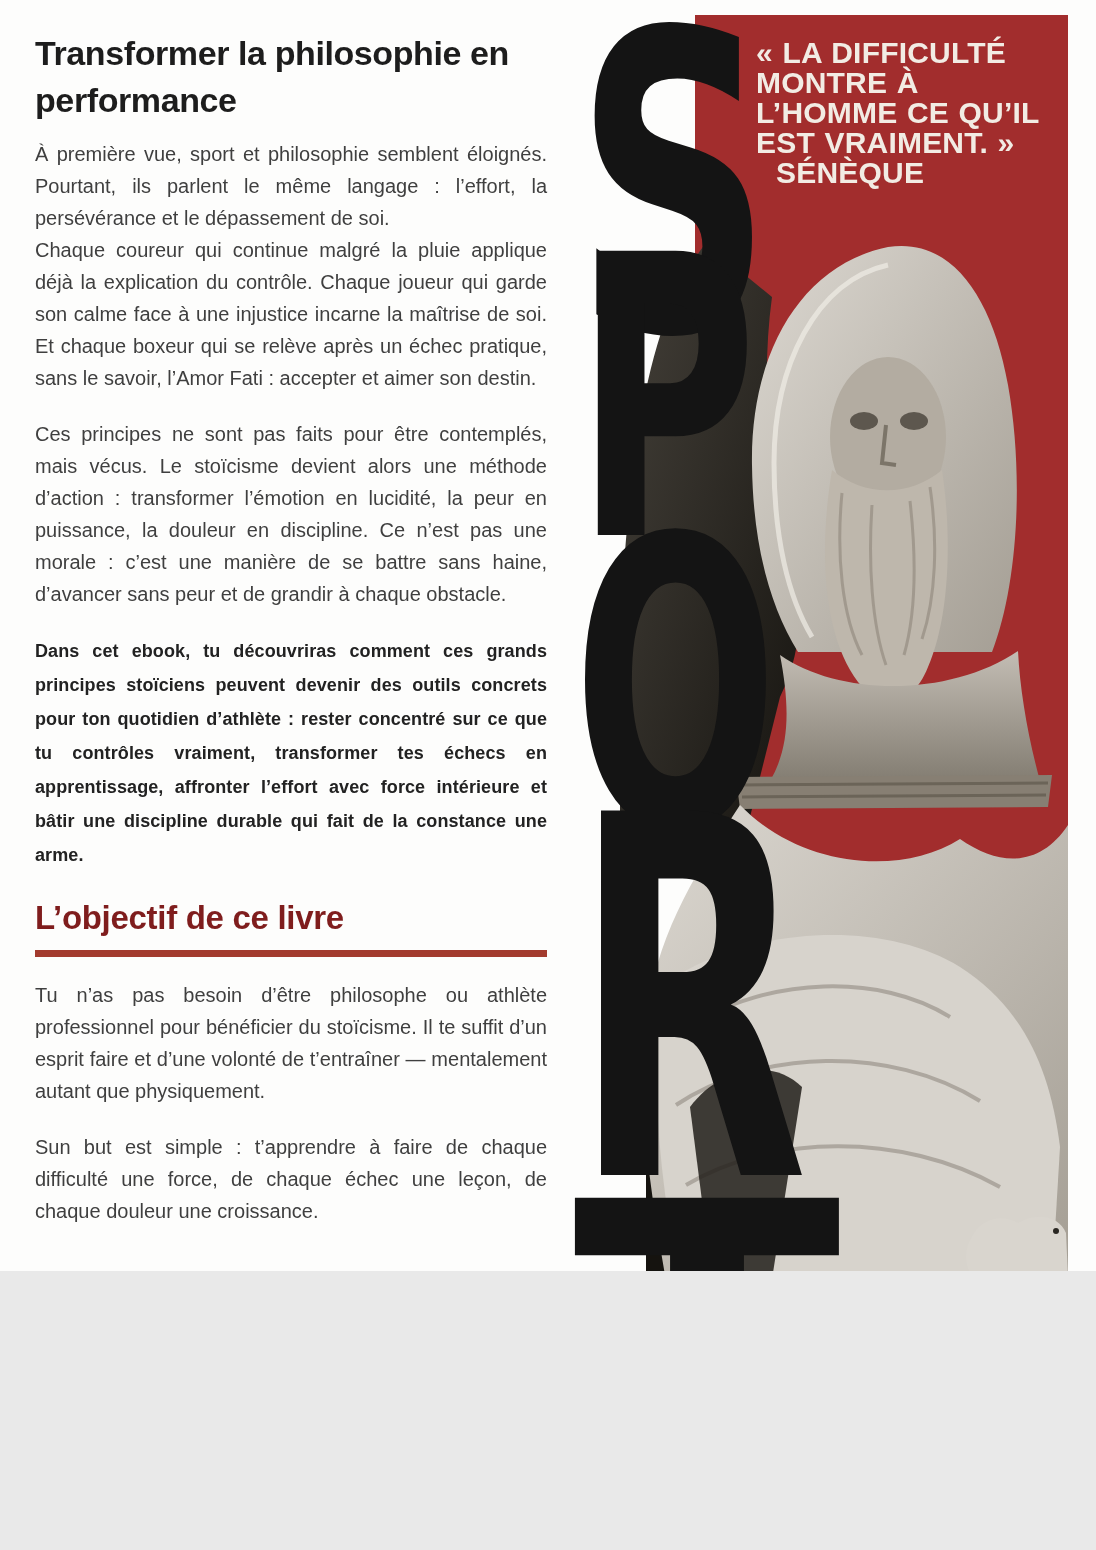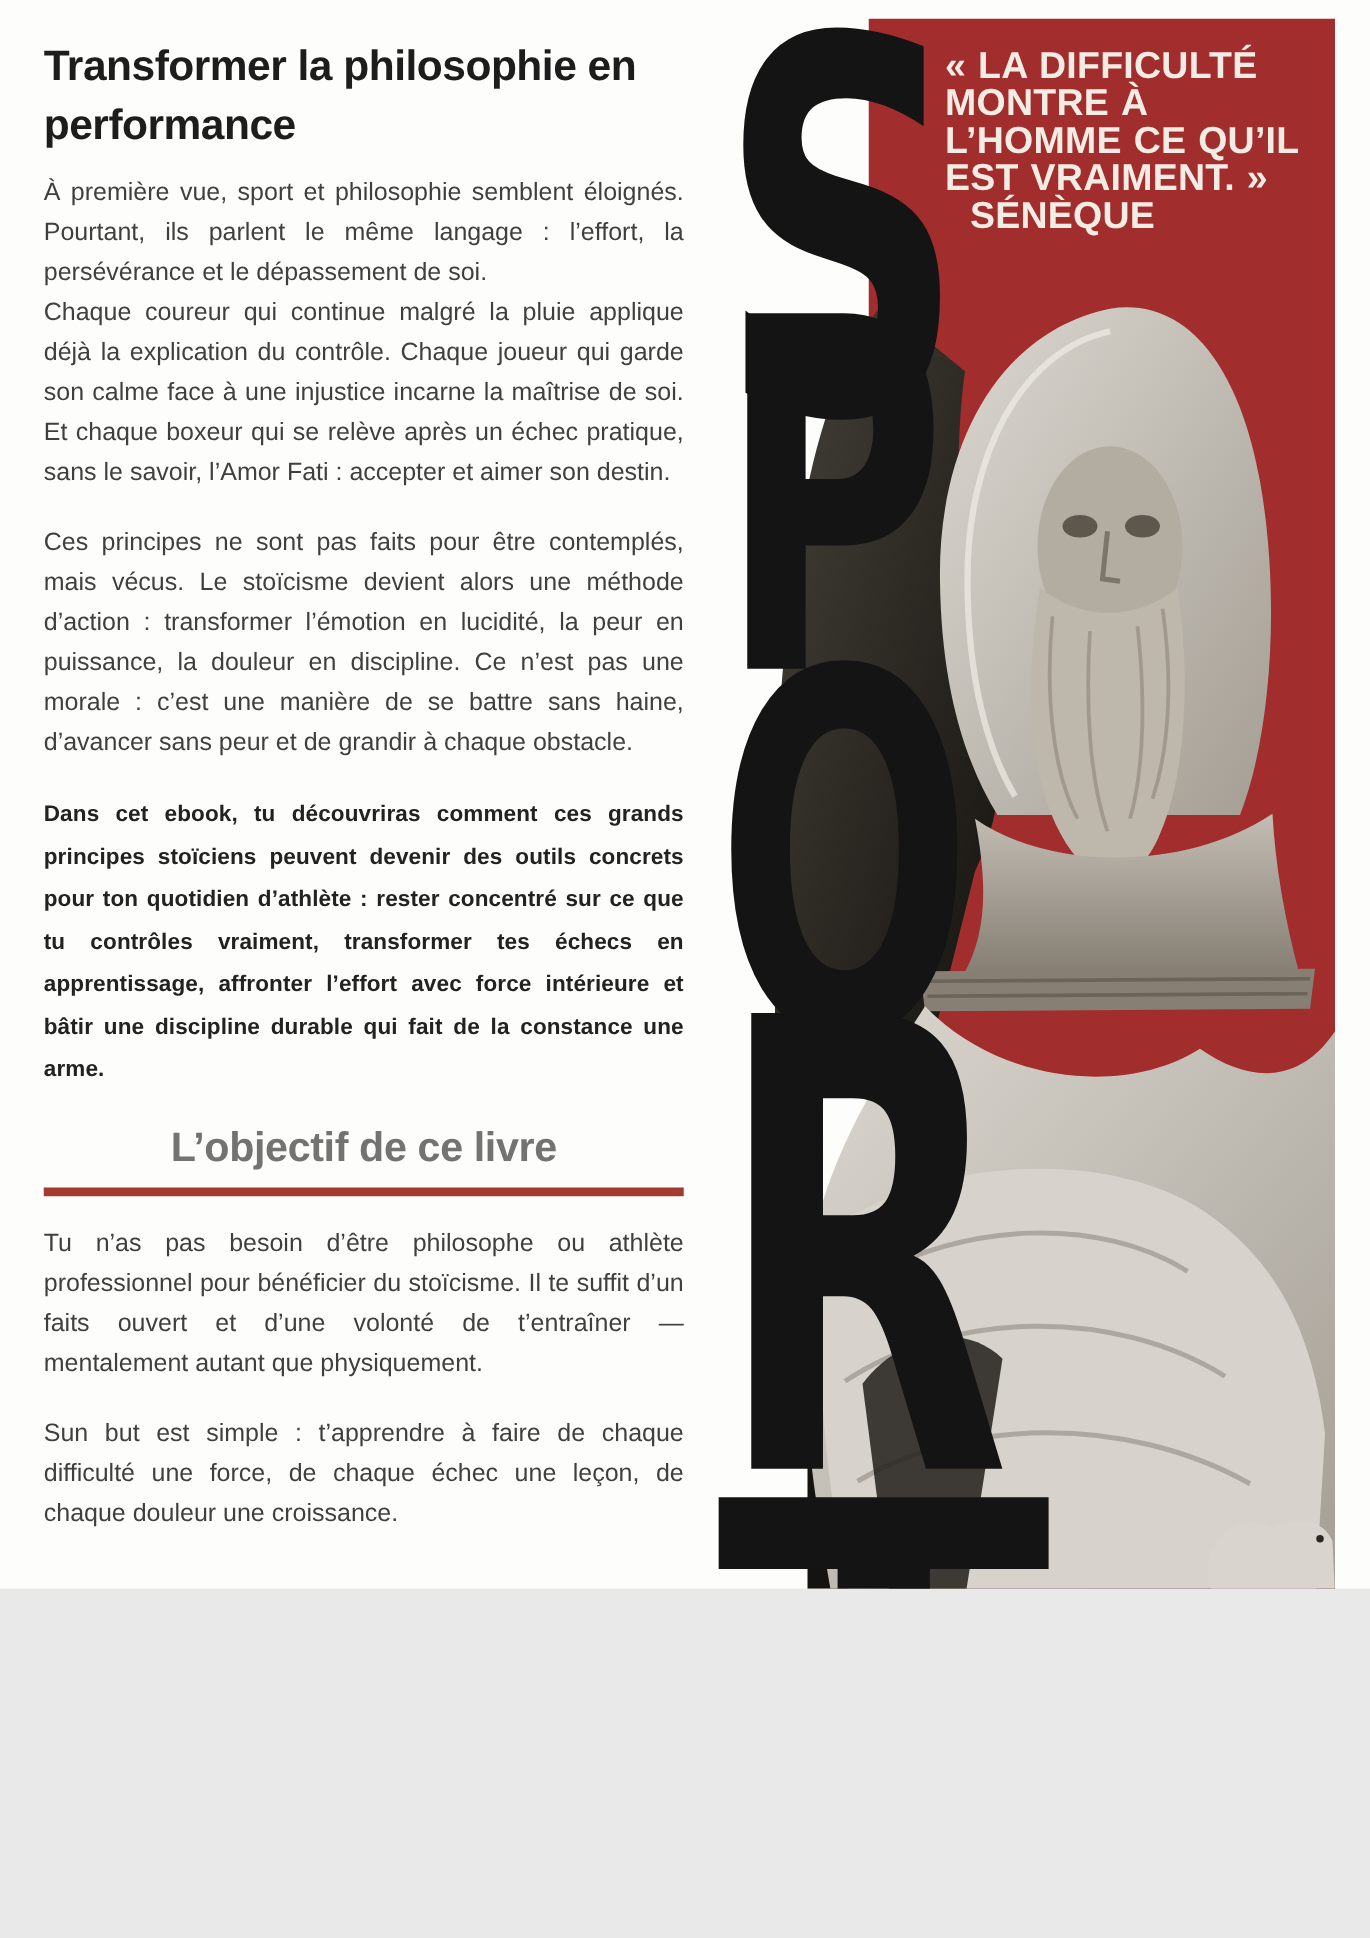--- a/index.html
+++ b/index.html
@@ -12,22 +12,22 @@
   .col{
     position:absolute;left:35px;top:30px;width:512px;color:#3f3f3f;
     font-size:20px;line-height:32px;
   }
   .col p{margin:0;text-align:justify;}
   h1.h1{
     margin:0 0 14px 0;width:530px;color:#1d1d1d;
     font-size:34px;line-height:47px;font-weight:700;letter-spacing:-0.4px;
   }
   h2.h2{
-    margin:24px 0 0 0;color:#737373;
-    font-size:33px;line-height:44px;font-weight:700;letter-spacing:-0.3px;text-align:center;
+    margin:24px 0 0 0;color:#7f1d1d;
+    font-size:33px;line-height:44px;font-weight:700;letter-spacing:-0.3px;
   }
   .rule{height:7px;width:512px;background:#a33b2e;border:0;margin:10px 0 22px 0;}
   .gap{height:24px;}
   .bold-par{font-weight:700;color:#222;font-size:18px;line-height:34px;letter-spacing:0.1px;}
   
   .collage{position:absolute;left:560px;top:0;width:536px;height:1550px;overflow:hidden;}
   .red-panel{position:absolute;left:135px;top:15px;width:373px;height:1445px;background:#a22d2d;z-index:1;}
   .statue{position:absolute;left:60px;top:225px;width:448px;height:1140px;z-index:2;}
   .letters-svg{position:absolute;left:0;top:0;width:536px;height:1550px;z-index:3;}
   .letters-svg text{
@@ -62,21 +62,21 @@
 
     <p>Ces principes ne sont pas faits pour être contemplés, mais vécus. Le stoïcisme devient alors une méthode d’action : transformer l’émotion en lucidité, la peur en puissance, la douleur en discipline. Ce n’est pas une morale : c’est une manière de se battre sans haine, d’avancer sans peur et de grandir à chaque obstacle.</p>
 
     <div class="gap"></div>
 
     <p class="bold-par">Dans cet ebook, tu découvriras comment ces grands principes stoïciens peuvent devenir des outils concrets pour ton quotidien d’athlète : rester concentré sur ce que tu contrôles vraiment, transformer tes échecs en apprentissage, affronter l’effort avec force intérieure et bâtir une discipline durable qui fait de la constance une arme.</p>
 
     <h2 class="h2">L’objectif de ce livre</h2>
     <hr class="rule">
 
-    <p>Tu n’as pas besoin d’être philosophe ou athlète professionnel pour bénéficier du stoïcisme. Il te suffit d’un faits ouvert et d’une volonté de t’entraîner — mentalement autant que physiquement.</p>
+    <p>Tu n’as pas besoin d’être philosophe ou athlète professionnel pour bénéficier du stoïcisme. Il te suffit d’un esprit faire et d’une volonté de t’entraîner — mentalement autant que physiquement.</p>
 
     <div class="gap"></div>
 
     <p>Sun but est simple : t’apprendre à faire de chaque difficulté une force, de chaque échec une leçon, de chaque douleur une croissance.</p>
   </div>
 
   <div class="collage">
 
     <div class="red-panel"></div>
 

